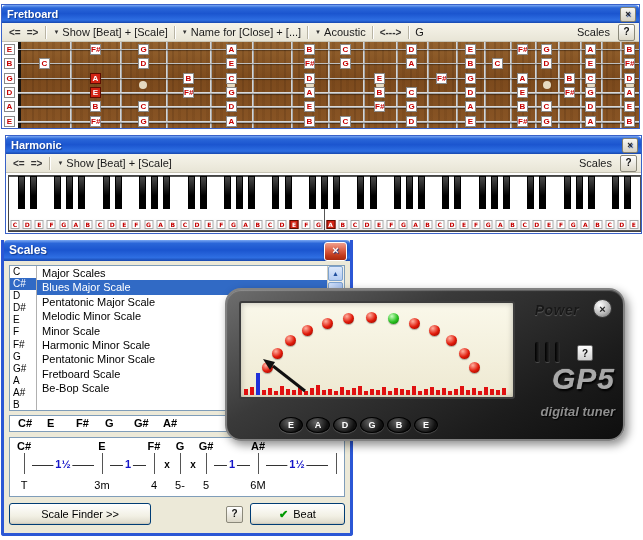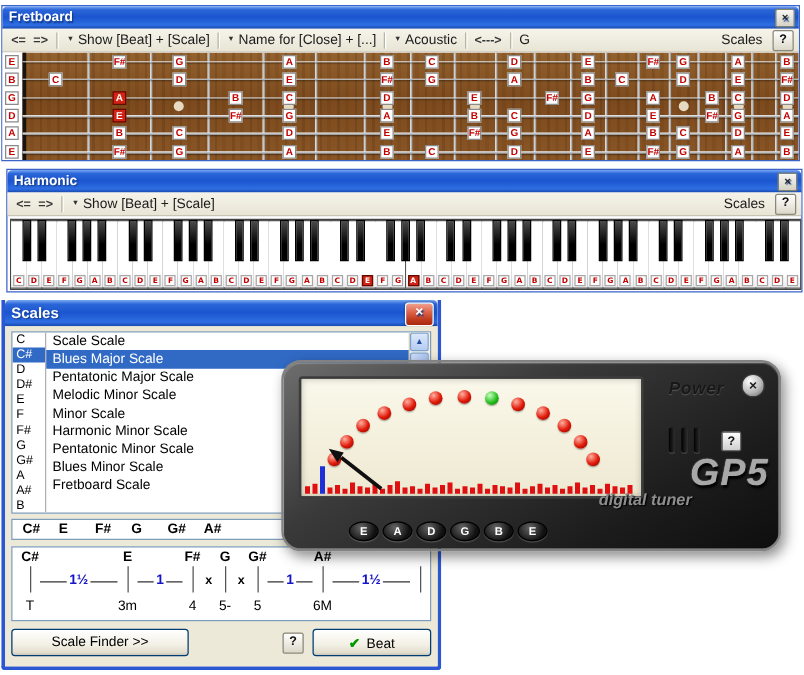--- a/index.html
+++ b/index.html
@@ -127,21 +127,21 @@
     text-align:center;font:bold 11px/18px "Liberation Sans",sans-serif;color:#222;box-sizing:border-box;}
   .grille{position:absolute;left:308px;top:52px;display:flex;gap:5px;}
   .grille div{width:5px;height:20px;background:linear-gradient(90deg,#000,#2e2e2e);border-radius:2px;
     box-shadow:0 1px 0 rgba(255,255,255,.18);}
   .thelp{position:absolute;left:350px;top:55px;width:16px;height:16px;
     background:linear-gradient(#fefefe,#cfcfcf);border:1px solid #6a6a6a;border-radius:2px;
     font:bold 10px/15px "Liberation Sans",sans-serif;text-align:center;color:#111;box-sizing:border-box;}
   .brand{position:absolute;left:272px;top:72px;width:116px;text-align:right;
     font:italic 900 30px "Liberation Sans",sans-serif;color:#a8a8a8;letter-spacing:1px;
     text-shadow:1px 2px 2px #000,0 0 1px #d8d8d8;}
-  .subtitle{position:absolute;left:252px;top:102px;width:136px;text-align:left;
+  .subtitle{position:absolute;left:252px;top:114px;width:136px;text-align:right;
     font:italic 900 13px "Liberation Sans",sans-serif;color:#8e8e8e;text-shadow:1px 1px 1px #000;}
   .notebtns{position:absolute;left:52px;top:127px;width:180px;height:17px;}
   .notebtn{position:absolute;top:0;width:24px;height:16px;border-radius:50%;
     background:radial-gradient(circle at 40% 30%,#646464,#101010 70%);border:1px solid #000;
     box-shadow:0 1px 1px rgba(255,255,255,.2);color:#fff;font:bold 9px/14px "Liberation Sans",sans-serif;
     text-align:center;padding:0;cursor:default;}
 </style>
 </head>
 <body>
 
@@ -508,29 +508,29 @@
           <div class="rootitem">E</div>
           <div class="rootitem">F</div>
           <div class="rootitem">F#</div>
           <div class="rootitem">G</div>
           <div class="rootitem">G#</div>
           <div class="rootitem">A</div>
           <div class="rootitem">A#</div>
           <div class="rootitem">B</div>
         </div>
       <div class="scalecol">
-          <div class="scaleitem">Scale Scale</div>
+          <div class="scaleitem">Major Scales</div>
           <div class="scaleitem sel">Blues Major Scale</div>
           <div class="scaleitem">Pentatonic Major Scale</div>
           <div class="scaleitem">Melodic Minor Scale</div>
           <div class="scaleitem">Minor Scale</div>
           <div class="scaleitem">Harmonic Minor Scale</div>
           <div class="scaleitem">Pentatonic Minor Scale</div>
-          <div class="scaleitem">Blues Minor Scale</div>
           <div class="scaleitem">Fretboard Scale</div>
+          <div class="scaleitem">Be-Bop Scale</div>
         </div>
       <div class="sbar">
         <div class="sbtn up">▲</div>
         <div class="sthumb"></div>
         <div class="sbtn down">▼</div>
       </div>
     </div>
     <div class="notesrow">
         <span class="nlabel" style="left: 8px;">C#</span>
         <span class="nlabel" style="left: 37px;">E</span>

